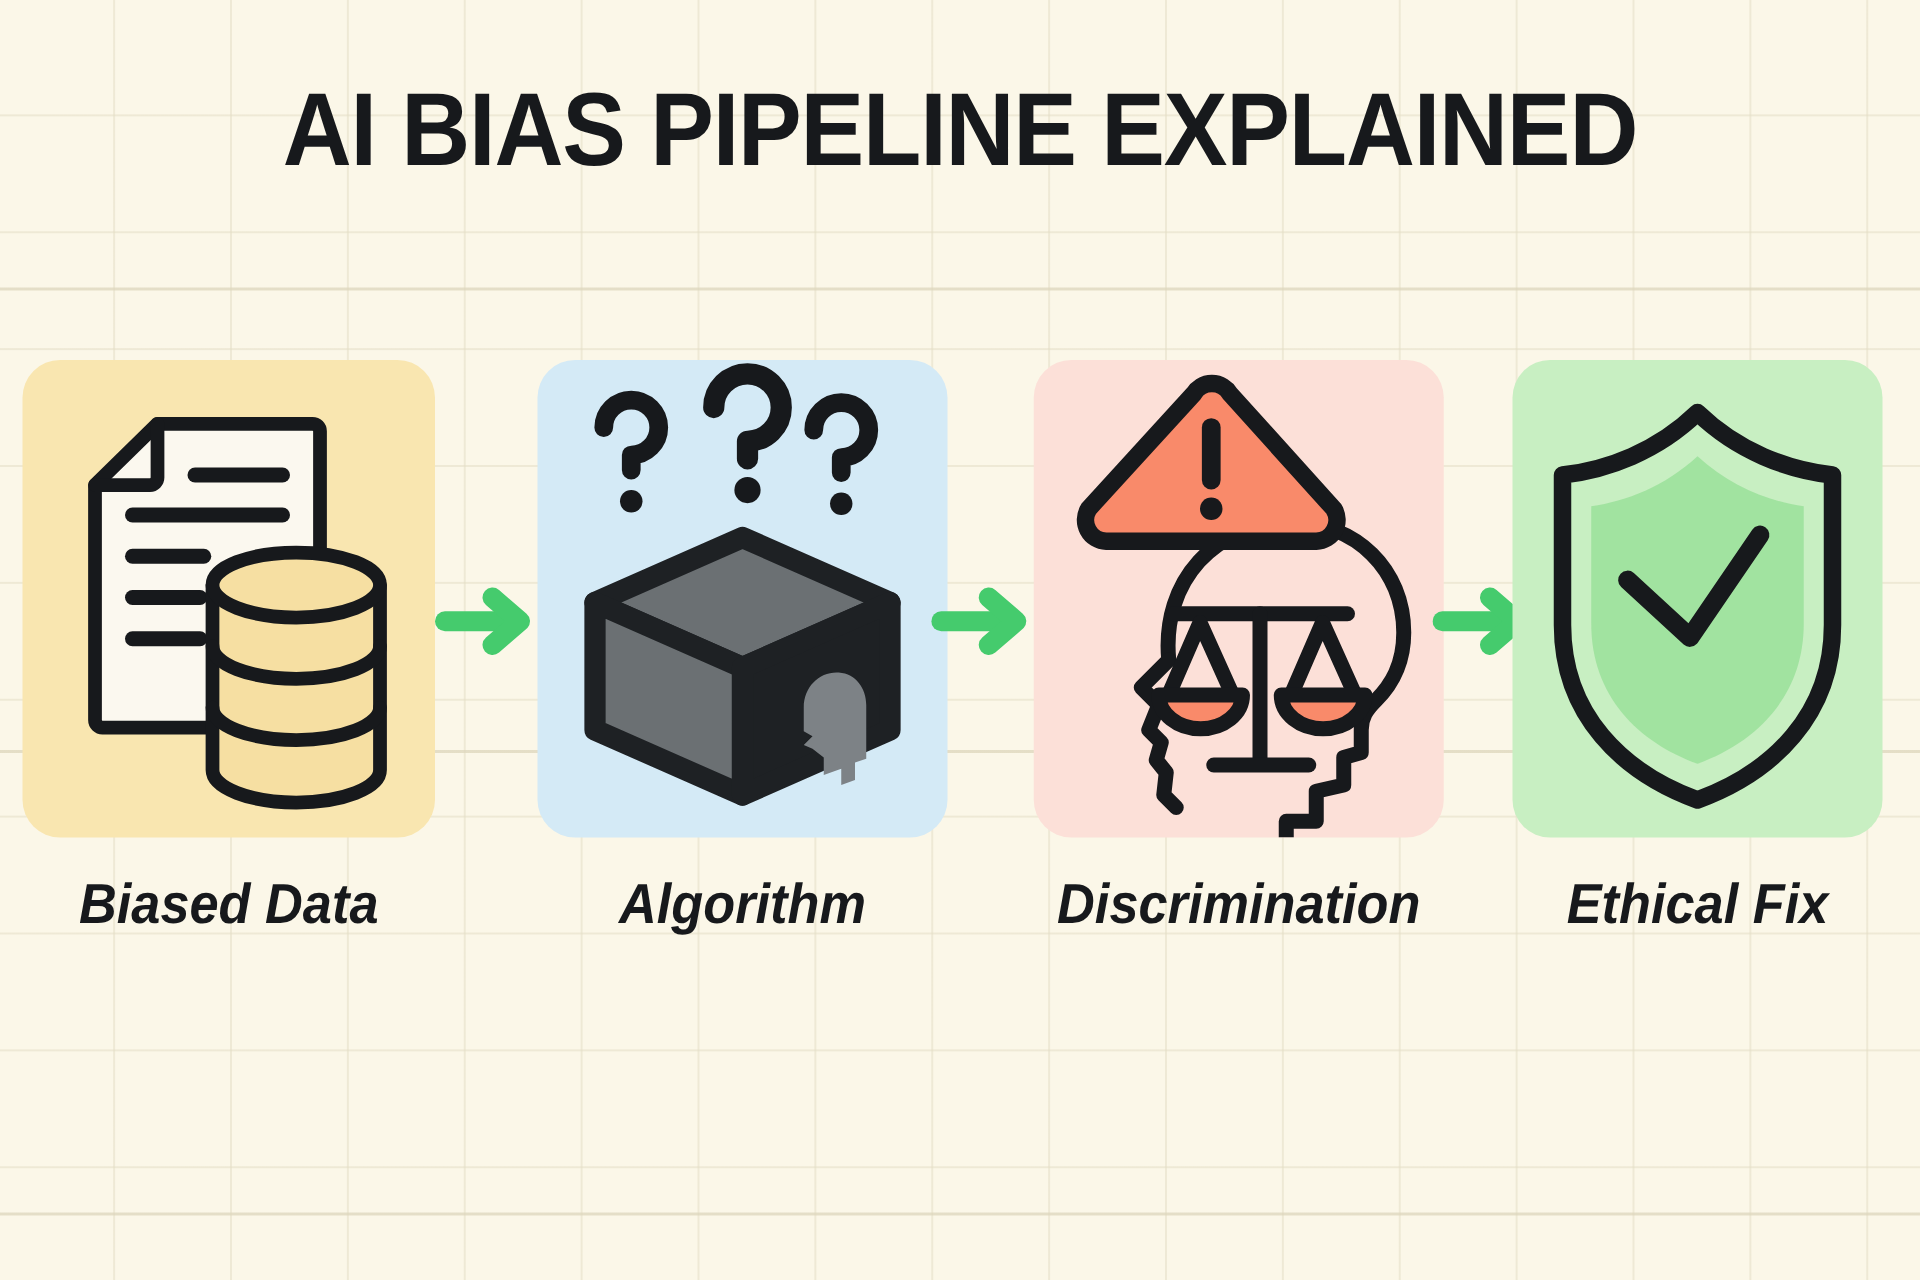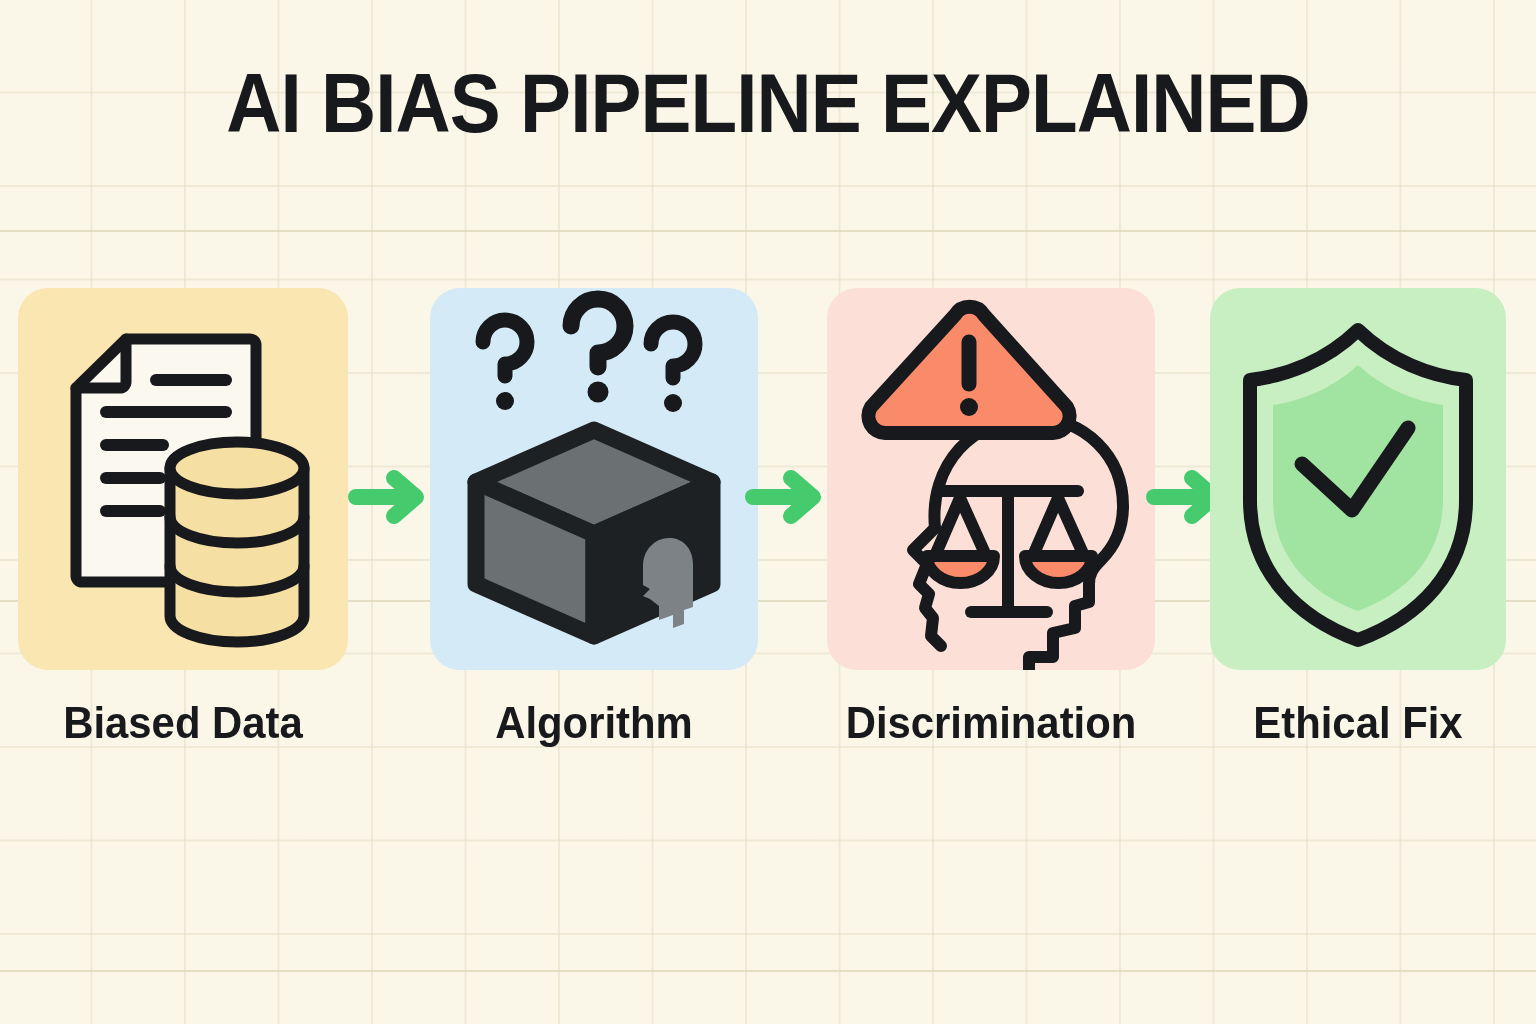--- a/index.html
+++ b/index.html
@@ -37,21 +37,21 @@
     font-size:83px;
     line-height:1;
     font-weight:700;
     letter-spacing:-1px;
     color:#17191c;
     transform:scaleX(.92);
     white-space:nowrap;
   }
 
   
-  #stages{ position:absolute; inset:0; }
+  #stages{ position:absolute; inset:0;font-style:italic; }
 
   .stage{ position:absolute; }
   .card{
     position:absolute;
     border-radius:30px;
     overflow:hidden;
   }
   .card svg{ display:block; width:100%; height:100%; }
   .label{
     position:absolute;

